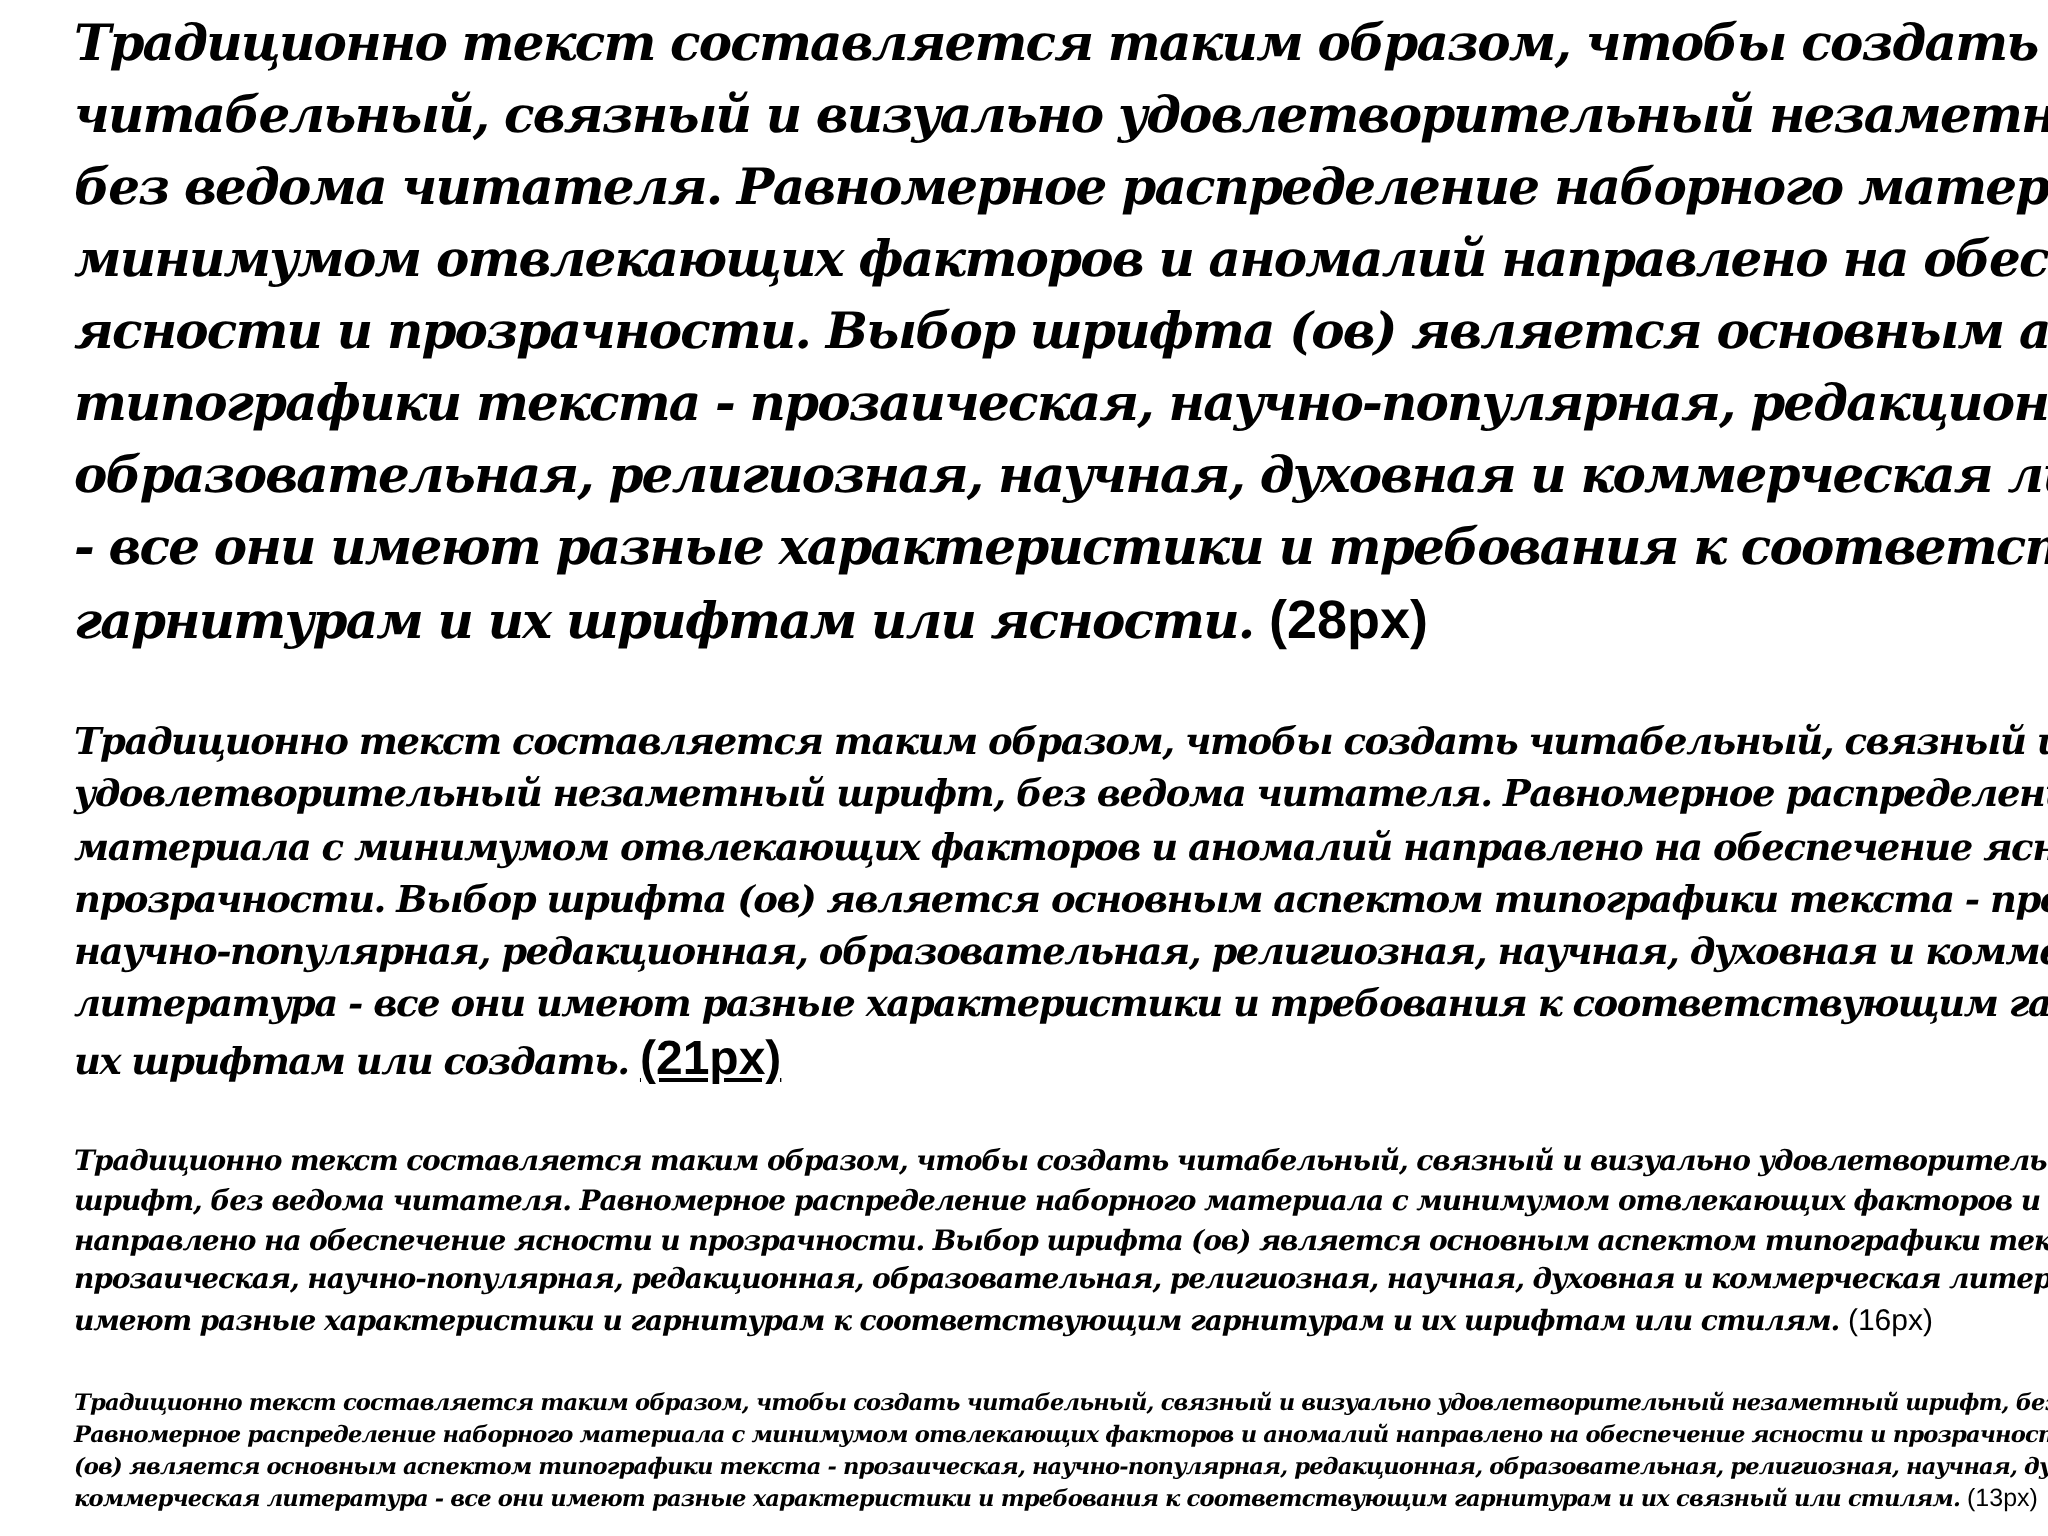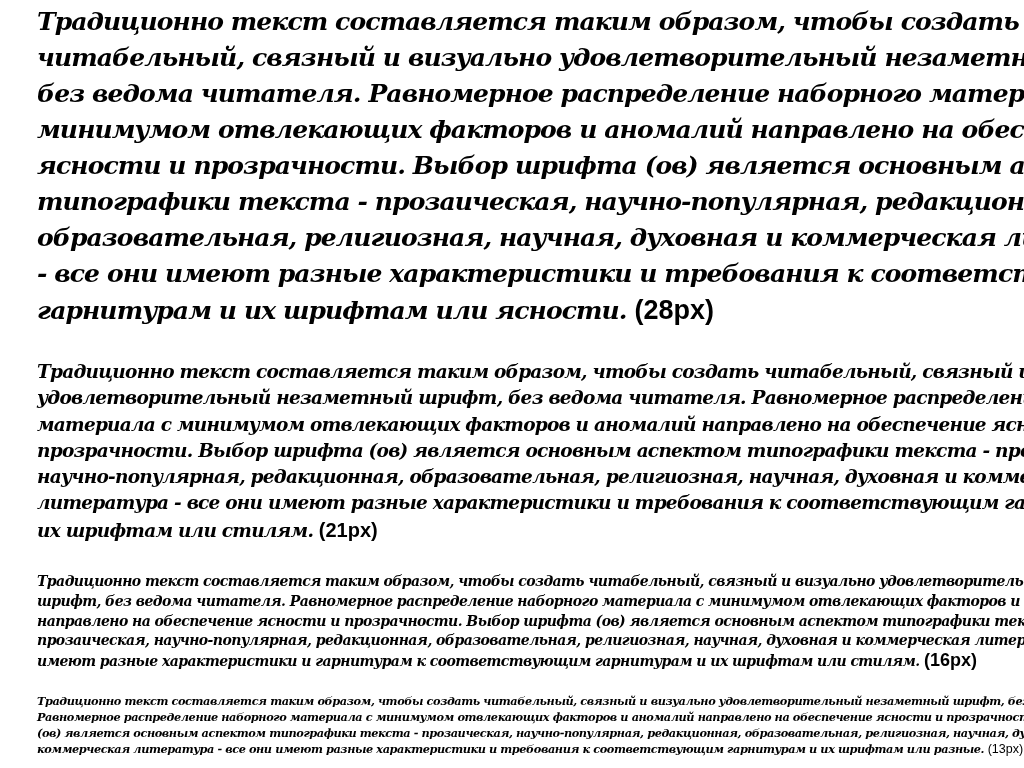--- a/index.html
+++ b/index.html
@@ -33,22 +33,22 @@
     font-family: "Liberation Sans", sans-serif;
     font-style: normal;
     font-weight: bold;
     color: #000000;
   }
   .s28 { top: 4px;   font-size: 25px; line-height: 36px; letter-spacing: -0.9px; }
   .s21 { top: 359px; font-size: 18.5px; line-height: 26.3px; letter-spacing: -0.75px; }
   .s16 { top: 572px; font-size: 14px; line-height: 19.8px; letter-spacing: -0.55px; }
   .s13 { top: 693px; font-size: 11.3px; line-height: 16px; letter-spacing: -0.42px; }
   .s28 .size-label { font-size: 27px; letter-spacing: 0; margin-top: 24px; }
-  .s21 .size-label { font-size: 20px; letter-spacing: 0; }
-  .s16 .size-label { font-size: 18px; letter-spacing: 0; font-weight: bold; }
+  .s21 .size-label { font-size: 24px; letter-spacing: 0; text-decoration: underline; }
+  .s16 .size-label { font-size: 15px; letter-spacing: 0; font-weight: normal; }
   .s13 .size-label { font-size: 12.5px; letter-spacing: 0; font-weight: normal; }
 </style>
 </head>
 <body>
 
 <div class="sample s28">
   <span class="line">Традиционно текст составляется таким образом, чтобы создать</span>
   <span class="line">читабельный, связный и визуально удовлетворительный незаметный шрифт,</span>
   <span class="line">без ведома читателя. Равномерное распределение наборного материала с</span>
   <span class="line">минимумом отвлекающих факторов и аномалий направлено на обеспечение</span>
@@ -59,29 +59,29 @@
   <span class="line"><span>гарнитурам и их шрифтам или ясности.</span> <span class="size-label">(28px)</span></span>
 </div>
 
 <div class="sample s21">
   <span class="line">Традиционно текст составляется таким образом, чтобы создать читабельный, связный и визуально</span>
   <span class="line">удовлетворительный незаметный шрифт, без ведома читателя. Равномерное распределение наборного</span>
   <span class="line">материала с минимумом отвлекающих факторов и аномалий направлено на обеспечение ясности и</span>
   <span class="line">прозрачности. Выбор шрифта (ов) является основным аспектом типографики текста - прозаическая,</span>
   <span class="line">научно-популярная, редакционная, образовательная, религиозная, научная, духовная и коммерческая</span>
   <span class="line">литература - все они имеют разные характеристики и требования к соответствующим гарнитурам и</span>
-  <span class="line"><span>их шрифтам или стилям.</span> <span class="size-label">(21px)</span></span>
+  <span class="line"><span>их шрифтам или создать.</span> <span class="size-label">(21px)</span></span>
 </div>
 
 <div class="sample s16">
   <span class="line">Традиционно текст составляется таким образом, чтобы создать читабельный, связный и визуально удовлетворительный незаметный</span>
   <span class="line">шрифт, без ведома читателя. Равномерное распределение наборного материала с минимумом отвлекающих факторов и аномалий</span>
   <span class="line">направлено на обеспечение ясности и прозрачности. Выбор шрифта (ов) является основным аспектом типографики текста -</span>
   <span class="line">прозаическая, научно-популярная, редакционная, образовательная, религиозная, научная, духовная и коммерческая литература - все они</span>
   <span class="line"><span>имеют разные характеристики и гарнитурам к соответствующим гарнитурам и их шрифтам или стилям.</span> <span class="size-label">(16px)</span></span>
 </div>
 
 <div class="sample s13">
   <span class="line">Традиционно текст составляется таким образом, чтобы создать читабельный, связный и визуально удовлетворительный незаметный шрифт, без ведома читателя.</span>
   <span class="line">Равномерное распределение наборного материала с минимумом отвлекающих факторов и аномалий направлено на обеспечение ясности и прозрачности. Выбор шрифта</span>
   <span class="line">(ов) является основным аспектом типографики текста - прозаическая, научно-популярная, редакционная, образовательная, религиозная, научная, духовная и</span>
-  <span class="line"><span>коммерческая литература - все они имеют разные характеристики и требования к соответствующим гарнитурам и их шрифтам или разные.</span> <span class="size-label">(13px)</span></span>
+  <span class="line"><span>коммерческая литература - все они имеют разные характеристики и требования к соответствующим гарнитурам и их связный или стилям.</span> <span class="size-label">(13px)</span></span>
 </div>
 
 </body></html>

